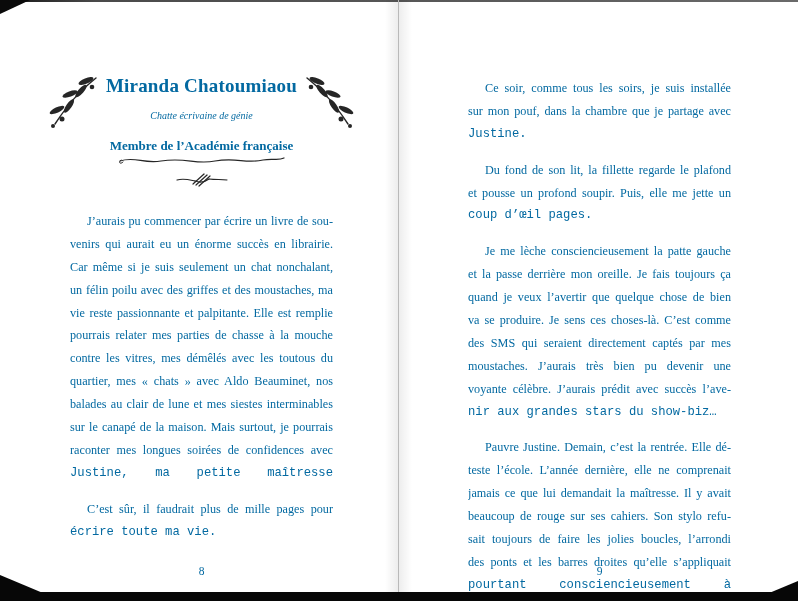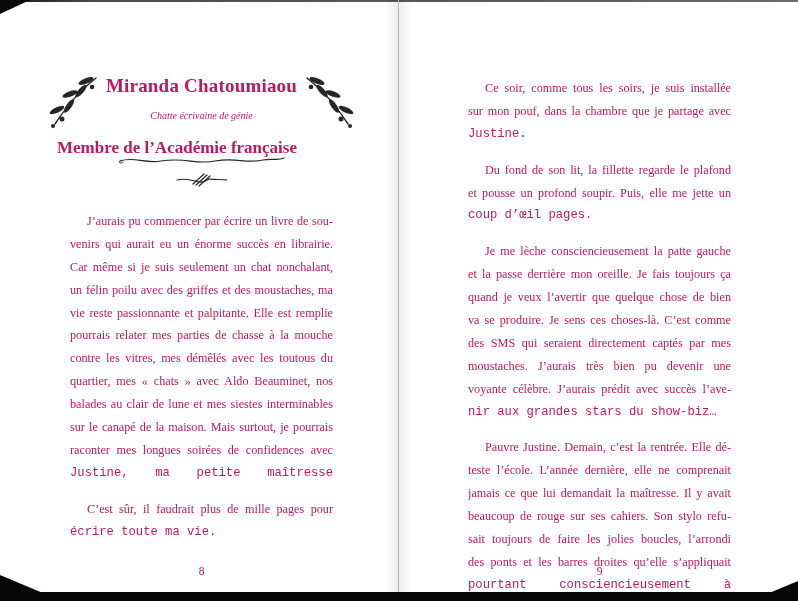--- a/index.html
+++ b/index.html
@@ -5,21 +5,21 @@
   html, body { margin: 0; padding: 0; }
   body { background: #e8e8e8; }
 
   .spread {
     position: relative;
     width: 798px;
     height: 601px;
     background: #ffffff;
     overflow: hidden;
     font-family: "Liberation Serif", "DejaVu Serif", serif;
-    color: #be185d;
+    color: #0369a1;
   }
 
   
   .top-edge {
     position: absolute; top: 0; left: 0; width: 100%; height: 2px;
     background: linear-gradient(to right, #151515, #4a4a4a 12%, #5a5a5a 60%, #6a6a6a);
   }
   .corner-tl {
     position: absolute; top: 0; left: 0; width: 0; height: 0;
     border-top: 14px solid #0a0a0a; border-right: 30px solid transparent;
@@ -57,21 +57,21 @@
     position: absolute; top: 75px; left: 0; width: 100%;
     margin: 0; text-align: center;
     font-size: 19px; font-weight: bold; letter-spacing: 0.2px;
   }
   .subtitle {
     position: absolute; top: 110px; left: 0; width: 100%;
     text-align: center; font-style: italic; font-size: 10px;
   }
   .membership {
     position: absolute; top: 138px; left: 0; width: 100%;
-    text-align: left; font-weight: bold; font-size: 17px;
+    text-align: center; font-weight: bold; font-size: 13px;
   }
   .branch { position: absolute; top: 74px; width: 58px; height: 56px; }
   .branch-left  { left: -16px; }
   .branch-right { right: -16px; transform: scaleX(-1); }
   .flourish { position: absolute; top: 153px; left: 50%; transform: translateX(-50%); }
   .divider-ornament { position: absolute; top: 171px; left: 50%; transform: translateX(-50%); }
 
   
   .page-body { position: absolute; left: 0; width: 100%; font-size: 12.2px; }
   .page-left  .page-body { top: 197px; }

